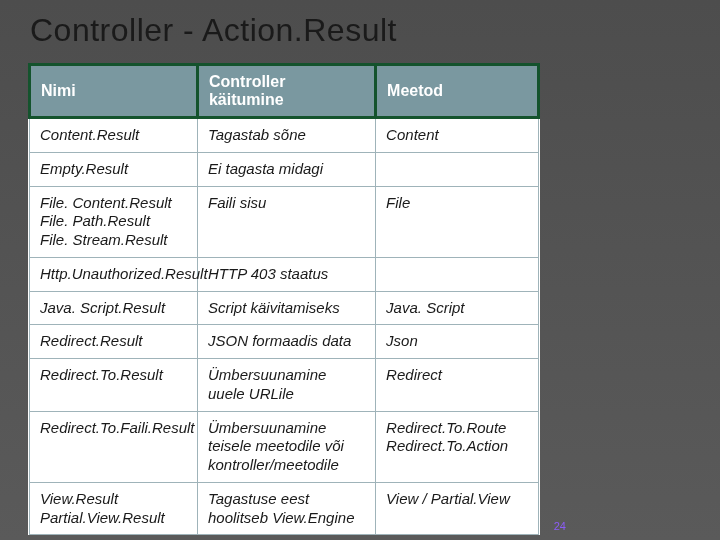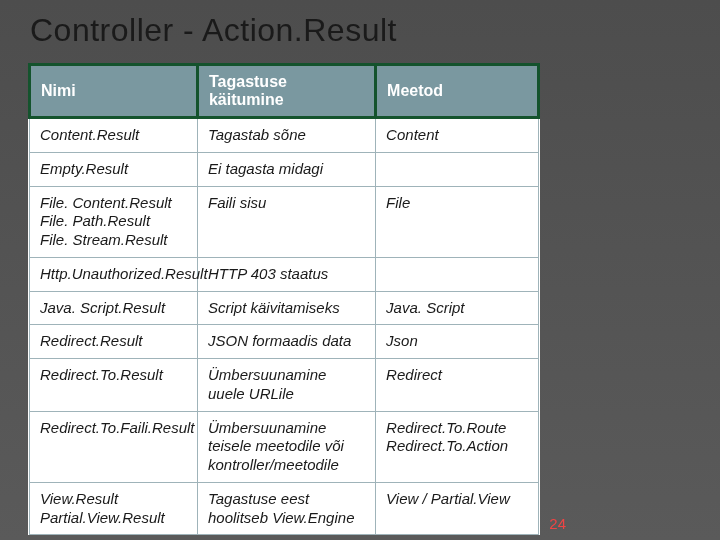--- a/index.html
+++ b/index.html
@@ -49,41 +49,41 @@
     border: 1px solid #9fb3b9;
     vertical-align: top;
     line-height: 1.25;
     white-space: pre-line;
     font-style: italic;
   }
   .pagenum {
     position: absolute;
     right: 18px;
     bottom: 8px;
-    color: #ef4444;
-    font-size: 15px;
+    color: #8b5cf6;
+    font-size: 11px;
     margin-top: 32px;
   }
 </style>
 </head>
 <body>
 
 <div class="slide">
   <h1 class="title">Controller - Action.Result</h1>
 
   <table>
     <colgroup>
       <col class="c1">
         <col class="c2">
         <col class="c3">
     </colgroup>
     <thead>
       <tr>
         <th>Nimi</th>
-        <th>Tagastuse käitumine</th>
+        <th>Controller käitumine</th>
         <th>Meetod</th>
       </tr>
     </thead>
     <tbody>
       <tr>
         <td>Content.Result</td>
         <td>Tagastab sõne</td>
         <td>Content</td>
       </tr>
       <tr>

